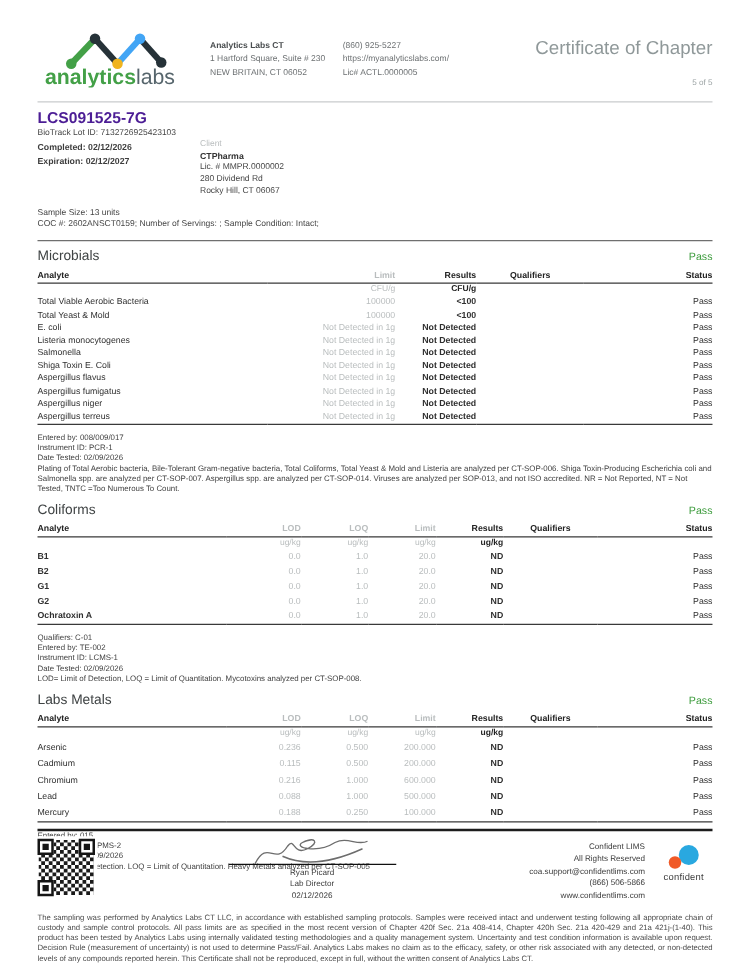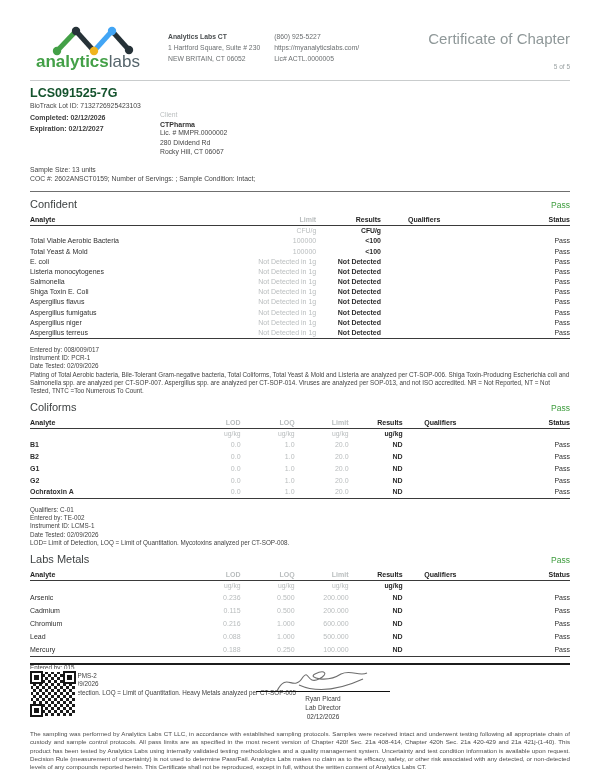--- a/index.html
+++ b/index.html
@@ -16,21 +16,21 @@
   .lab-info { display:flex; gap:14px; margin-left:16px; margin-top:8px; }
   .lab-col { font-size:6.8px; line-height:1.6; color:#6b6f71; }
   .lab-col .b { font-weight:bold; color:#4a4e50; }
   .hdr-right { margin-left:auto; text-align:right; }
   .coa-title { font-size:15px; color:#8f9899; margin-top:6px; }
   .page-num { font-size:6.5px; color:#9aa2a3; margin-top:16px; }
   .hdr-rule { border:none; border-top:1px solid #c9cccd; margin-top:6px; }
 
   
   .sample { margin-top:5px; }
-  .lot-code { font-size:12.5px; font-weight:bold; color:#14532d; }
+  .lot-code { font-size:12.5px; font-weight:bold; color:#4c1d95; }
   .biotrack { font-size:6.8px; margin-top:2px; color:#454545; }
   .sample-cols { display:flex; margin-top:1px; }
   .s-col1 { width:165px; }
   .s-col2 { width:130px; }
   .s-col3 { flex:1; }
   .sample-id { font-size:10.5px; font-weight:bold; color:#2e2e2e; }
   .s-small { font-size:6.8px; line-height:1.35; color:#454545; }
   .s-dates { font-size:7px; font-weight:bold; color:#3d3d3d; line-height:1.6; margin-top:2px; }
   .client-label { font-size:6.8px; color:#b9bdbe; margin-top:1px; }
   .client-name { font-size:7px; font-weight:bold; color:#333; margin-top:3px; }
@@ -149,21 +149,21 @@
     </div>
     <div class="s-bottom">
       <div>Sample Size: 13 units</div>
       <div>COC #: 2602ANSCT0159; Number of Servings: ; Sample Condition: Intact;</div>
     </div>
   </div>
   <hr class="sample-rule">
 
   <div>
     <div class="section-head">
-      <div class="section-title">Confident</div>
+      <div class="section-title">Microbials</div>
       <div class="section-pass">Pass</div>
     </div>
     <table>
       <colgroup>
         <col class="c-an5">
           <col class="c-lim5">
           <col class="c-res5">
           <col class="c-qu5">
           <col class="c-st5">
       </colgroup>
@@ -484,15 +484,31 @@
       <svg class="sig-scribble" width="120" height="30" viewBox="0 0 120 30">
         <path d="M14 24 C 24 4, 30 26, 40 10 C 46 2, 44 18, 56 12 C 66 7, 62 2, 52 7 C 44 11, 64 16, 78 7 C 88 2, 96 10, 104 6 M 36 18 C 56 27, 78 22, 100 12" stroke="#6d6d6d" stroke-width="1.1" fill="none"></path>
       </svg>
       <div class="sig-line"></div>
       <div class="sig-meta">
         <div>Ryan Picard</div>
         <div>Lab Director</div>
         <div>02/12/2026</div>
       </div>
     </div>
+    <div class="lims">
+      <div class="lims-text">
+        <div>Confident LIMS</div>
+        <div>All Rights Reserved</div>
+        <div>coa.support@confidentlims.com</div>
+        <div>(866) 506-5866</div>
+        <div>www.confidentlims.com</div>
+      </div>
+      <div class="confident-logo">
+        <div class="c-circles">
+          <div class="c-blue"></div>
+            <div class="c-orange"></div>
+        </div>
+        <div class="c-text">confident</div>
+      </div>
+    </div>
   </div>
   <div class="disclaimer">The sampling was performed by Analytics Labs CT LLC, in accordance with established sampling protocols. Samples were received intact and underwent testing following all appropriate chain of custody and sample control protocols. All pass limits are as specified in the most recent version of Chapter 420f Sec. 21a 408-414, Chapter 420h Sec. 21a 420-429 and 21a 421j-(1-40). This product has been tested by Analytics Labs using internally validated testing methodologies and a quality management system. Uncertainty and test condition information is available upon request. Decision Rule (measurement of uncertainty) is not used to determine Pass/Fail. Analytics Labs makes no claim as to the efficacy, safety, or other risk associated with any detected, or non-detected levels of any compounds reported herein. This Certificate shall not be reproduced, except in full, without the written consent of Analytics Labs CT.</div>
 </div>
 
 </body></html>

